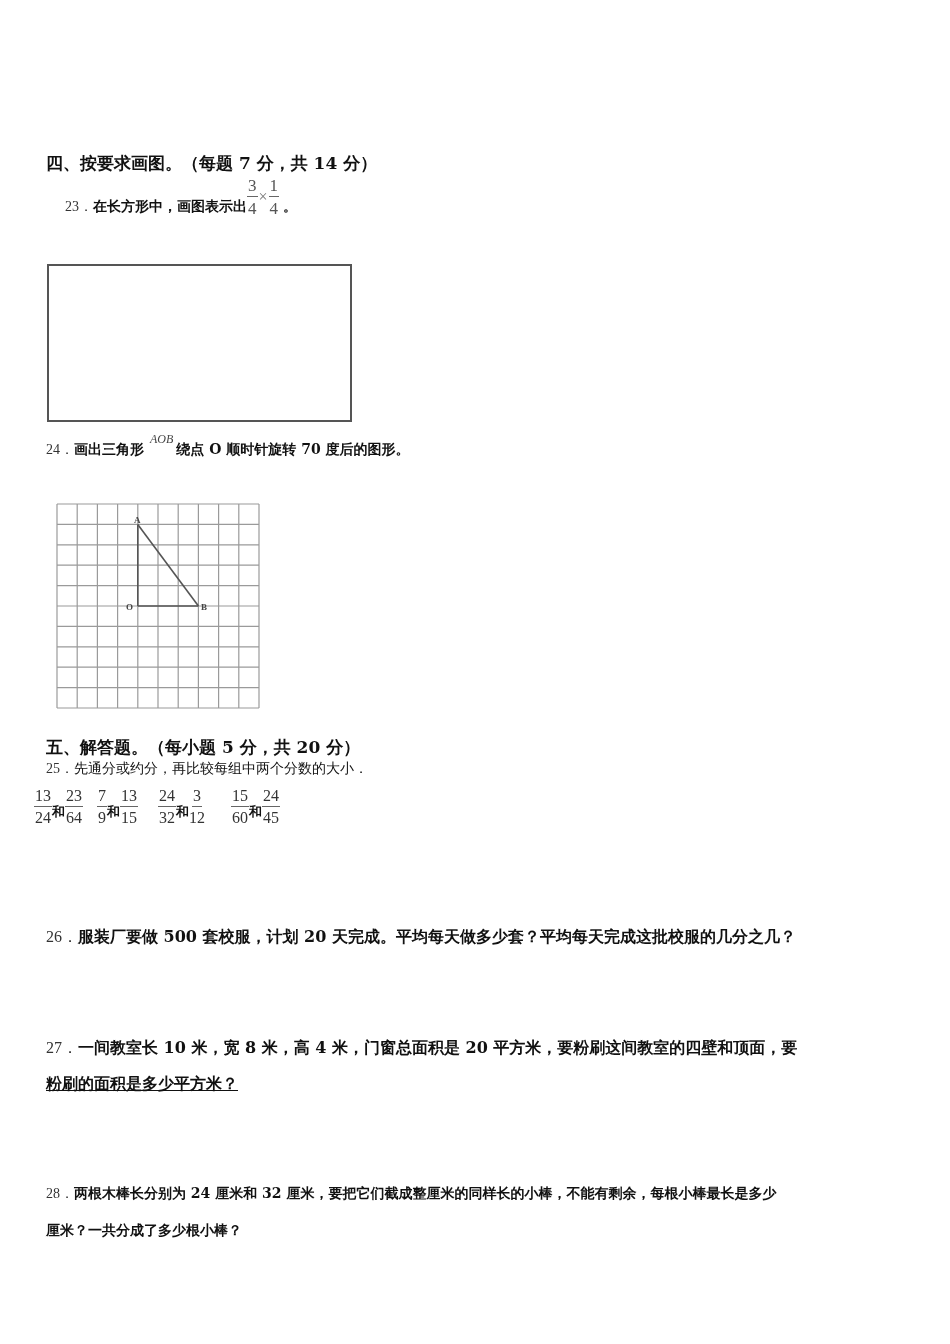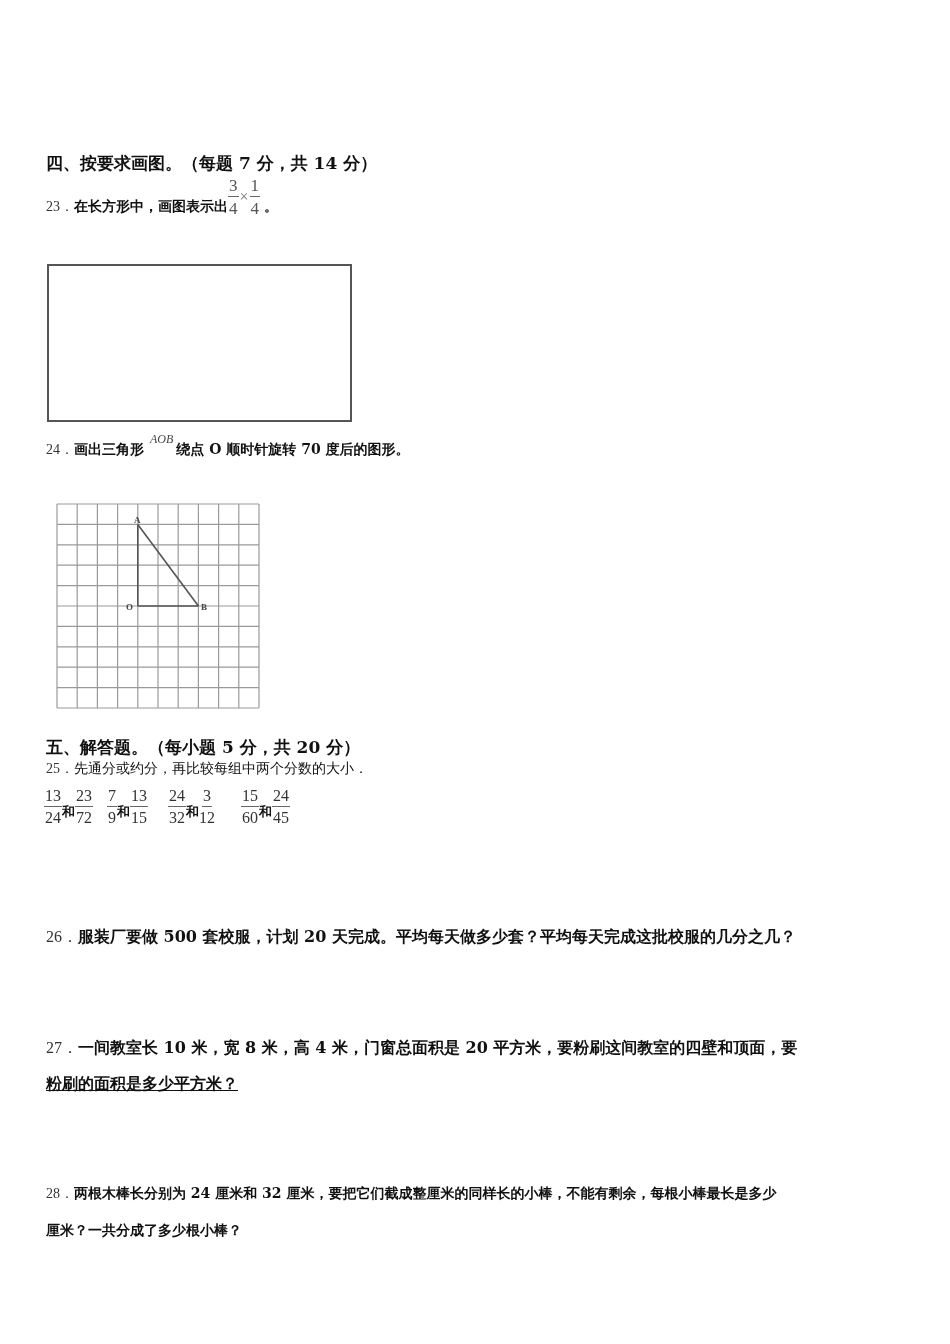--- a/index.html
+++ b/index.html
@@ -12,32 +12,32 @@
   .big { font-size: 16px; font-weight: bold; }
   .frac { display: inline-flex; flex-direction: column; align-items: center; vertical-align: middle;
           font-family: "Liberation Serif", serif; font-weight: normal; color: #555; line-height: 1; }
   .frac .n { padding: 0 1px 2px; border-bottom: 1px solid #666; }
   .frac .d { padding-top: 3px; }
   .frac-lg { font-size: 17px; }
   .times { font-family: "Liberation Serif", serif; color: #777; font-weight: normal; font-size: 16px; margin: 0 1px; vertical-align: middle; }
   .ital { font-family: "Liberation Serif", serif; font-style: italic; font-weight: normal; color: #444; font-size: 12px; }
   .rect { position: absolute; left: 47px; top: 264px; width: 301px; height: 154px; border: 2px solid #555; box-sizing: content-box; }
   .grid { position: absolute; left: 55px; top: 502px; }
-  .fracrow { position: absolute; left: 44px; top: 788px; display: flex; align-items: center; font-size: 16px; }
+  .fracrow { position: absolute; left: 34px; top: 788px; display: flex; align-items: center; font-size: 16px; }
   .frac-sm { font-size: 16px; color: #333; }
   .he { font-family: "DejaVu Sans", sans-serif; font-size: 13px; font-weight: bold; margin-top: 10px; }
   .gap { display: inline-block; }
 </style>
 </head>
 <body>
 
 <div class="abs sec" style="left:46px; top:152px;">四、按要求画图。（每题 7 分，共 14 分）</div>
 
 <div class="abs q" style="left:46px; top:177px; display:flex; align-items:center;">
-  <span class="qnum" style="margin-top:20px;">23．</span>
+  <span class="qnum" style="margin-top:20px;margin-left:19px;">23．</span>
   <span style="margin-top:20px;">在长方形中，画图表示出</span>
   <span class="frac frac-lg">
     <span class="n">3</span>
     <span class="d">4</span>
   </span>
   <span class="times">×</span>
   <span class="frac frac-lg">
     <span class="n">1</span>
     <span class="d">4</span>
   </span>
@@ -97,21 +97,21 @@
 </div>
 
 <div class="fracrow">
   <span class="frac frac-sm">
       <span class="n">13</span>
       <span class="d">24</span>
     </span>
   <span class="he">和</span>
   <span class="frac frac-sm">
       <span class="n">23</span>
-      <span class="d">72</span>
+      <span class="d">64</span>
     </span>
   <span class="gap" style="width:14px;"></span>
   <span class="frac frac-sm">
       <span class="n">7</span>
       <span class="d">9</span>
     </span>
   <span class="he">和</span>
   <span class="frac frac-sm">
       <span class="n">13</span>
       <span class="d">15</span>

